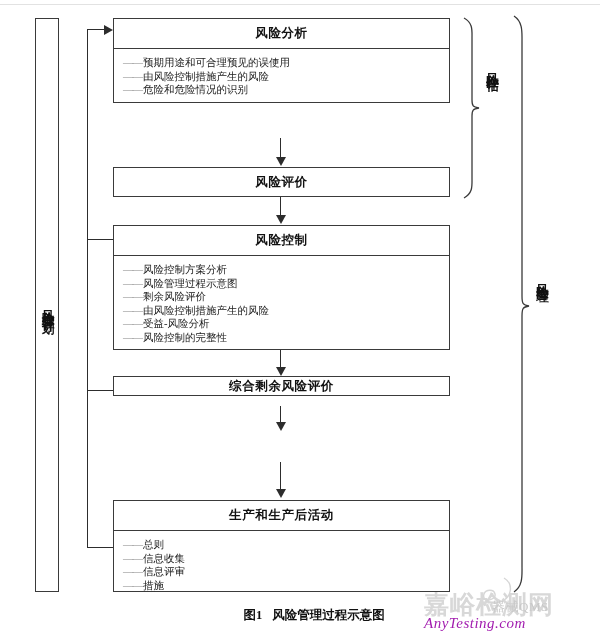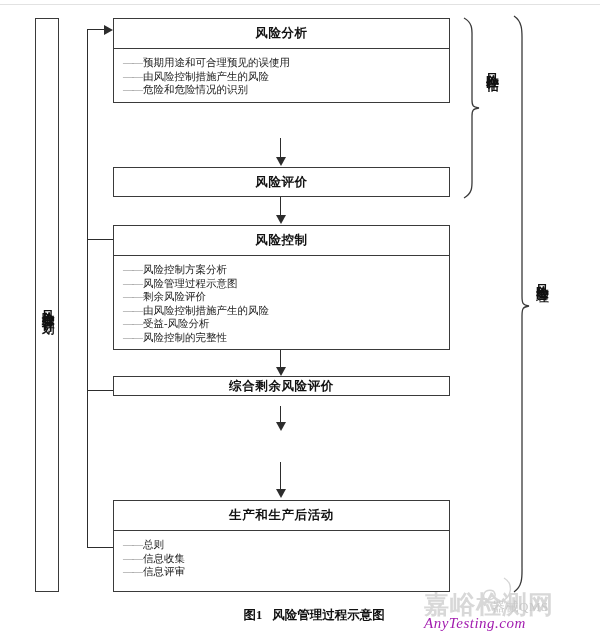--- a/index.html
+++ b/index.html
@@ -255,20 +255,21 @@
     <div class="fhead">综合剩余风险评价</div>
   </div>
 
 
   <div class="fbox" style="top:500px; height:92px;">
     <div class="fhead">生产和生产后活动</div>
     <div class="fbody">
       <div class="fitem"><span class="dash">——</span><span>总则</span></div>
       <div class="fitem"><span class="dash">——</span><span>信息收集</span></div>
       <div class="fitem"><span class="dash">——</span><span>信息评审</span></div>
+      <div class="fitem"><span class="dash">——</span><span>措施</span></div>
     </div>
   </div>
 
   <div class="brace" style="left:460px; top:16px;">
     <svg width="22" height="184" viewBox="0 0 22 184" fill="none" stroke="#3a3a3a" stroke-width="1.3">
       <path d="M4 2 C 13 7, 12 14, 12 22 L 12 84 C 12 90, 13 91, 19 92
                C 13 93, 12 94, 12 100 L 12 162 C 12 170, 13 177, 4 182"></path>
     </svg>
   </div>
   <div class="brace-label" style="left:486px; top:62px;">风险评估</div>

